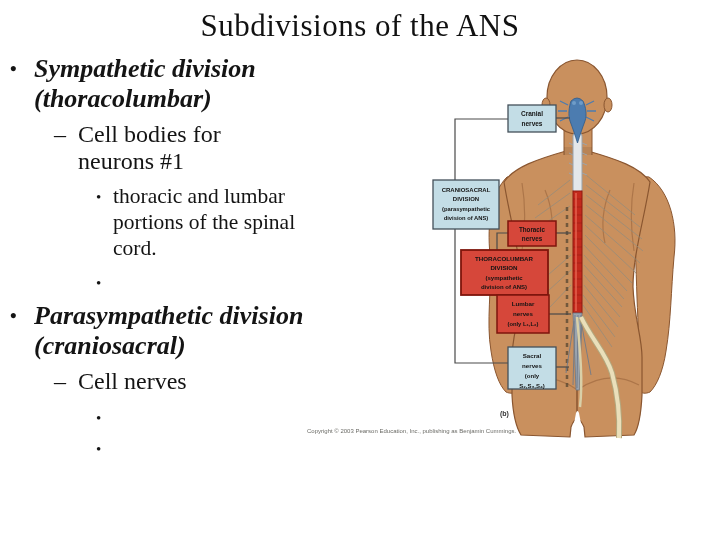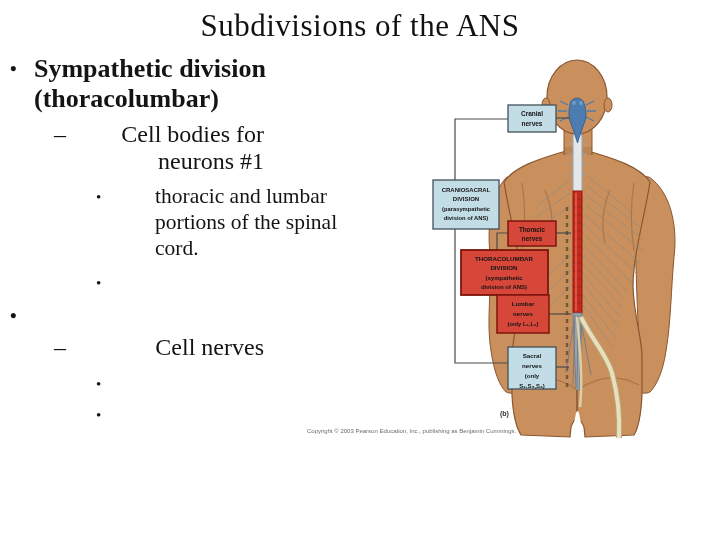--- a/index.html
+++ b/index.html
@@ -6,27 +6,27 @@
   body{width:720px;height:539px;background:#ffffff;position:relative;overflow:hidden;
        font-family:"Liberation Serif", serif;}
   .slide{position:absolute;inset:0;background:#fff;}
   .title{position:absolute;top:8px;left:0;width:720px;text-align:center;
          font-size:31px;color:#111;font-weight:400;letter-spacing:.5px;font-family:Liberation Serif, serif;}
   .outline{position:absolute;left:8px;top:52px;width:340px;color:#141414;}
   .li{display:flex;align-items:flex-start;}
   .li .m{flex:0 0 auto;text-align:left;}
   .l1{font-weight:bold;font-size:26px;line-height:1.15;margin-top:2px;}
   .l1 .m{width:24px;font-size:19px;padding-top:4px;padding-left:2px;}
-  .l1 .t{width:296px;}
+  .l1 .t{width:296px;font-style:italic;}
   .l2{font-size:24px;line-height:1.15;margin-left:46px;margin-top:7px;}
   .l2 .m{width:24px;padding-top:0;}
-  .l2 .t{width:186px;text-align:right;}
+  .l2 .t{width:186px;}
   .l3{font-size:21.5px;line-height:1.2;margin-left:88px;margin-top:8px;}
   .l3 .m{width:17px;font-size:15px;padding-top:4px;}
-  .l3 .t{width:214px;margin-left:42px;}
+  .l3 .t{width:214px;}
   .mt9{margin-top:9px;}
   .figure-svg{position:absolute;left:430px;top:55px;width:290px;height:385px;}
   .boxtxt{font-family:"Liberation Sans", sans-serif;font-weight:600;text-anchor:middle;fill:#141414;}
   .copyright{position:absolute;left:307px;top:428px;font-size:6px;color:#6b6b66;
              font-family:"Liberation Sans", sans-serif;white-space:nowrap;}
 </style>
 </head>
 <body>
 
 <div class="slide">
@@ -44,20 +44,21 @@
     </div>
     <div class="li l3">
       <span class="m">•</span>
       <span class="t">thoracic and lumbar portions of the spinal cord.</span>
     </div>
     <div class="li l3 mt9">
       <span class="m">•</span>
     </div>
     <div class="li l1 mt9">
       <span class="m">•</span>
+      <span class="t">Parasympathetic division (craniosacral)</span>
     </div>
     <div class="li l2">
       <span class="m">–</span>
       <span class="t">Cell nerves</span>
     </div>
     <div class="li l3 mt9">
       <span class="m">•</span>
     </div>
     <div class="li l3 mt9">
       <span class="m">•</span>

